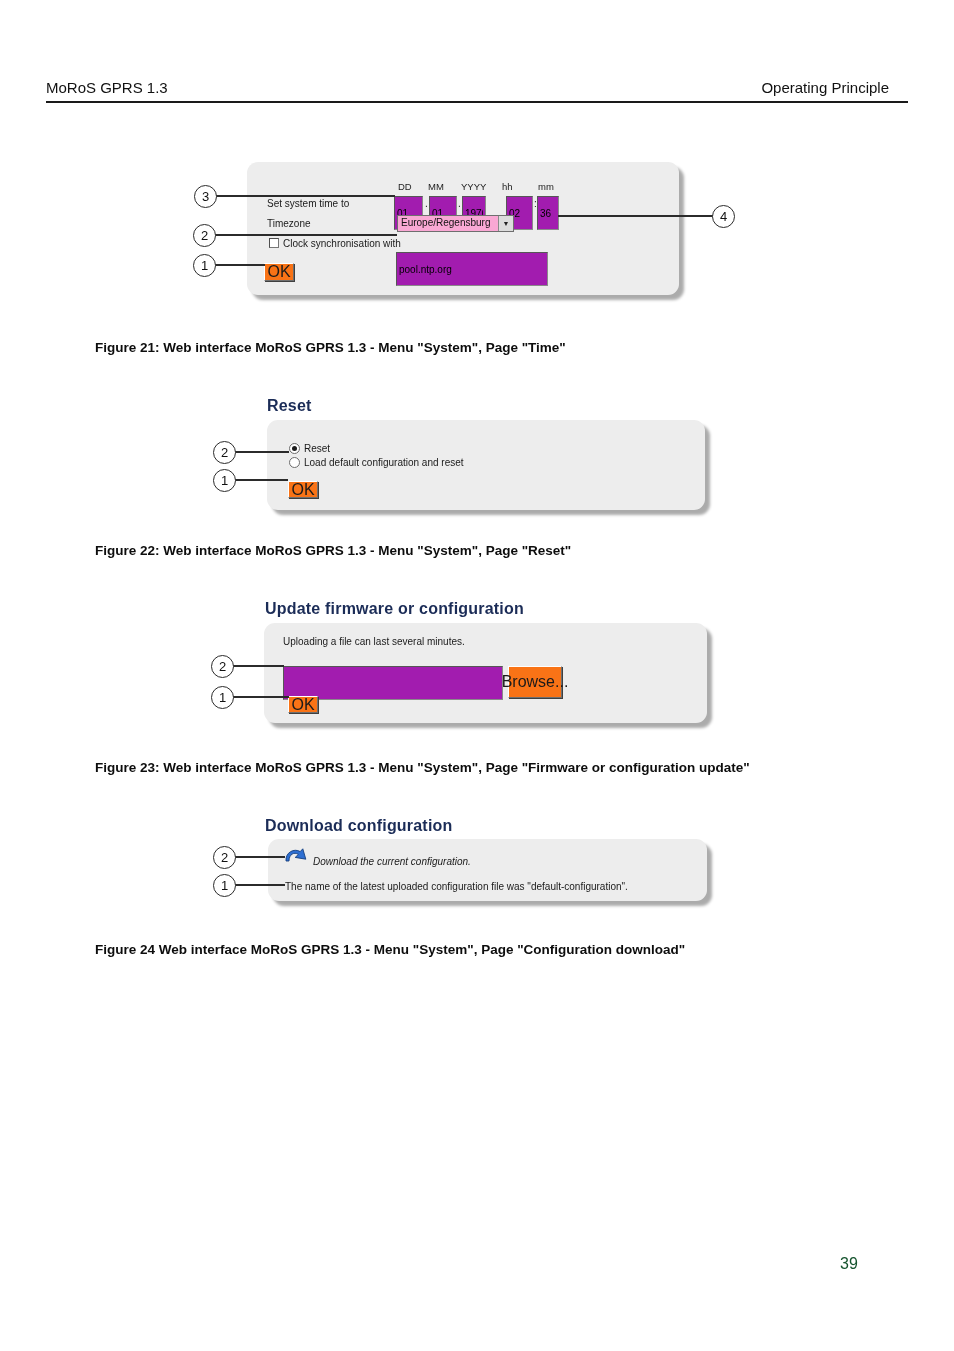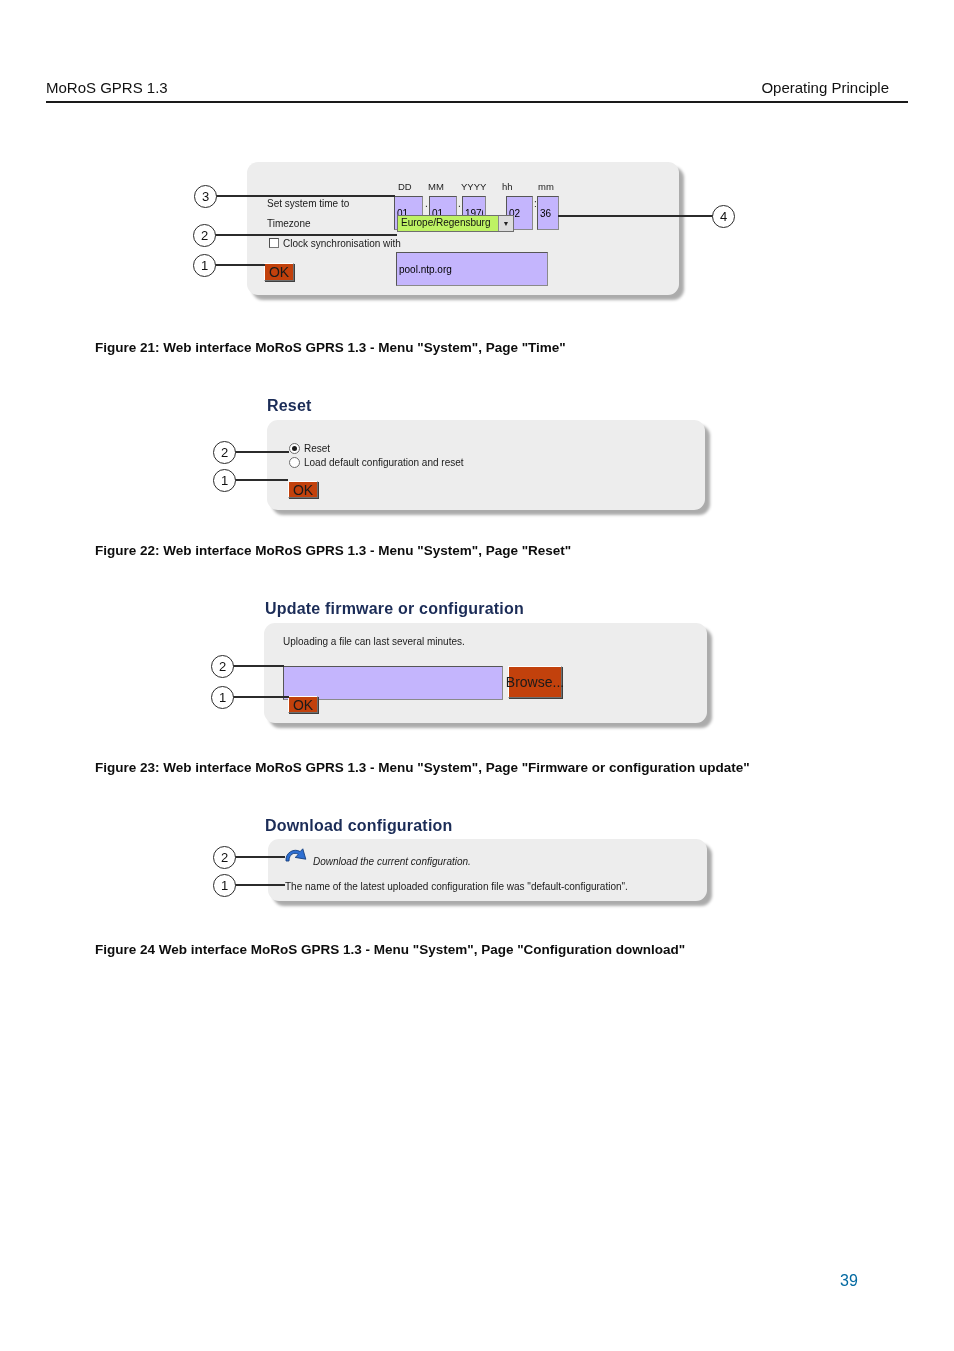--- a/index.html
+++ b/index.html
@@ -5,40 +5,40 @@
   html,body{margin:0;padding:0;background:#fff;}
   .page{position:relative;width:954px;height:1351px;background:#ffffff;
         font-family:"Liberation Sans",sans-serif;color:#111;overflow:hidden;}
   .abs{position:absolute;}
   .hdr-text{font-size:15px;color:#111;}
   .hdr-rule{height:1.5px;background:#1a1a1a;}
   .fig-title{color:#1b2c57;font-weight:bold;font-size:16px;letter-spacing:.2px;}
   .panel{background:#ededed;border-radius:11px;box-shadow:5px 5px 3px rgba(0,0,0,0.33);}
   .ui-label{font-size:10px;color:#1a1a1a;white-space:nowrap;}
   .colhdr{font-size:9.5px;color:#222;white-space:nowrap;}
-  .ui-input{background:#c4b5fd;border:1px solid #8a8a8a;border-top-color:#565656;border-left-color:#565656;
+  .ui-input{background:#a21caf;border:1px solid #8a8a8a;border-top-color:#565656;border-left-color:#565656;
             font-size:10px;font-family:"Liberation Sans",sans-serif;padding:16px 2px;box-sizing:border-box;outline:none;}
-  .ui-btn{background:#c2410c;border:1px solid;border-color:#ffffff #6f6f6f #6f6f6f #ffffff;
-          box-shadow:1px 1px 0 #3f3f3f;font-size:14px;font-family:"Liberation Sans",sans-serif;
+  .ui-btn{background:#f97316;border:1px solid;border-color:#ffffff #6f6f6f #6f6f6f #ffffff;
+          box-shadow:1px 1px 0 #3f3f3f;font-size:16px;font-family:"Liberation Sans",sans-serif;
           color:#1a1a1a;text-align:center;box-sizing:border-box;display:flex;align-items:center;justify-content:center;}
-  .sel{background:#bef264;border:1px solid #6f6f6f;box-sizing:border-box;display:flex;align-items:stretch;}
+  .sel{background:#f9a8d4;border:1px solid #6f6f6f;box-sizing:border-box;display:flex;align-items:stretch;}
   .sel .sel-txt{flex:1;font-size:10px;padding:1px 0 0 3px;white-space:nowrap;overflow:hidden;}
   .sel .sel-btn{width:14px;background:#dcdcdc;border-left:1px solid #8a8a8a;display:flex;
                 align-items:center;justify-content:center;font-size:7px;color:#222;}
   .checkbox{width:10px;height:10px;background:#fff;border:1px solid #777;border-top-color:#4f4f4f;
             border-left-color:#4f4f4f;box-sizing:border-box;display:inline-block;}
   .radio{width:11px;height:11px;border-radius:50%;background:#fff;border:1px solid #6d6d6d;
          box-sizing:border-box;display:flex;align-items:center;justify-content:center;}
   .radio .dot{width:5px;height:5px;border-radius:50%;background:#1d1d1d;}
   .callout{width:23px;height:23px;border:1.6px solid #2b2b2b;border-radius:50%;background:#fff;
            box-sizing:border-box;display:flex;align-items:center;justify-content:center;
            font-size:13px;color:#111;z-index:5;}
   .cline{height:2px;background:#2b2b2b;z-index:4;}
   .caption{font-weight:bold;font-size:13.5px;color:#0d0d0d;white-space:nowrap;}
-  .pagenum{font-size:16px;color:#0369a1;margin-top:17px;}
+  .pagenum{font-size:16px;color:#14532d;}
 </style>
 </head>
 <body>
 
 <div class="page">
 
   <span class="abs hdr-text" style="left:46px;top:79px;">MoRoS GPRS 1.3</span>
   <span class="abs hdr-text" style="right:65px;top:79px;">Operating Principle</span>
   <div class="abs hdr-rule" style="left:46px;top:101px;width:862px;"></div>
 

